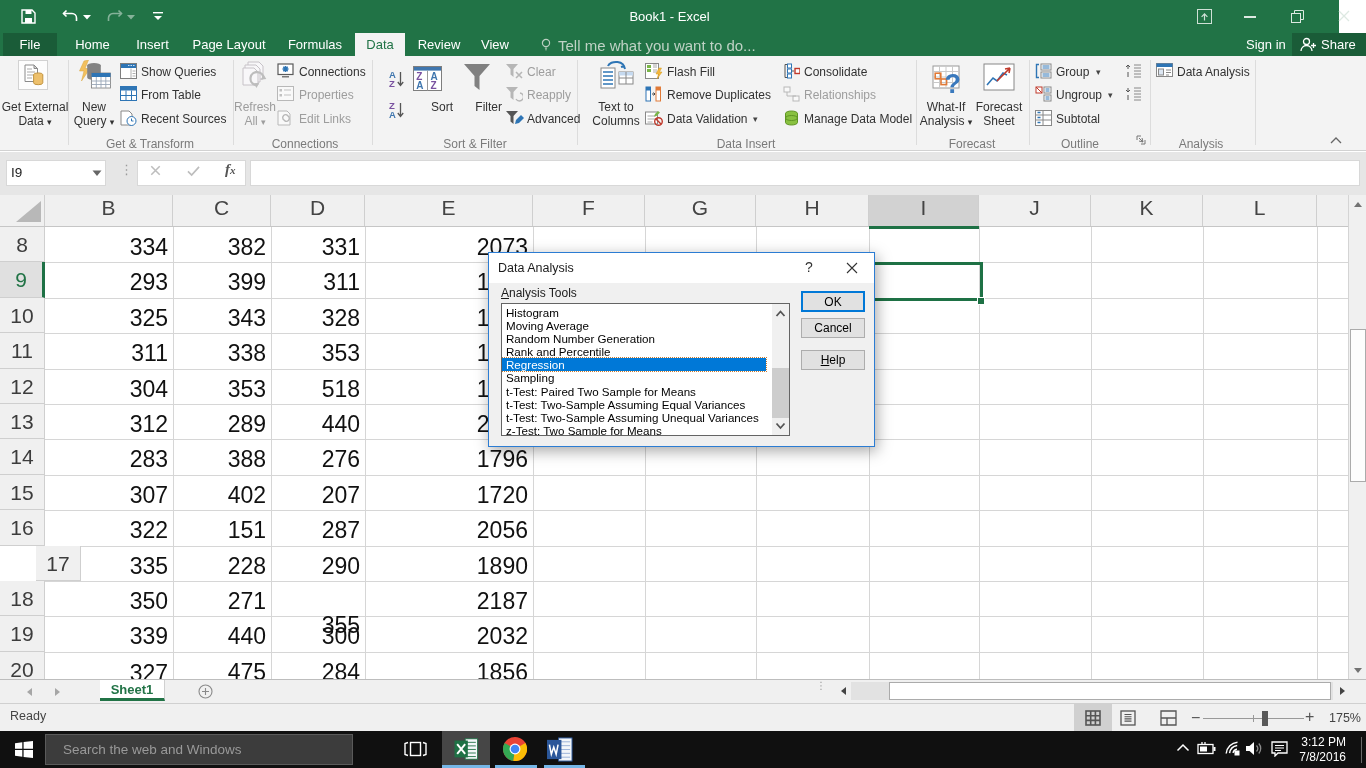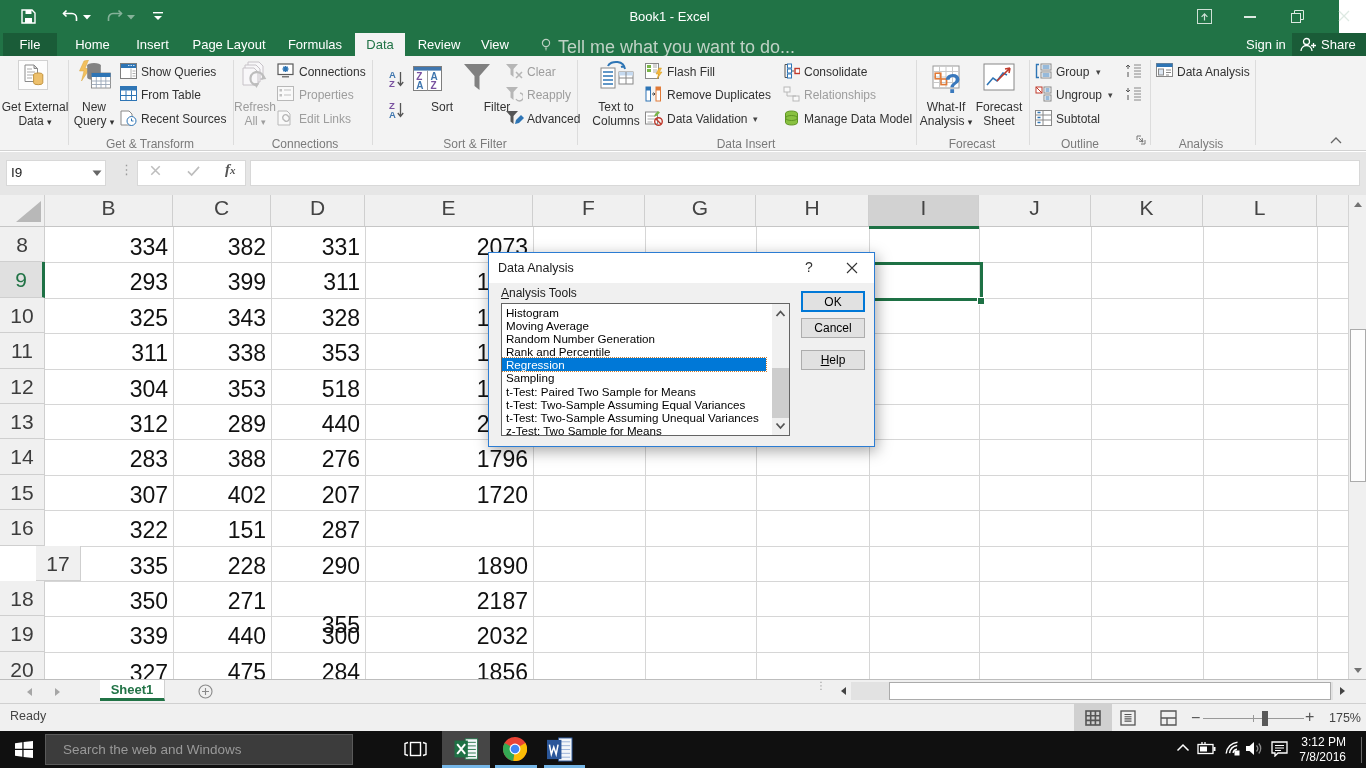--- a/index.html
+++ b/index.html
@@ -103,21 +103,21 @@
   <div class="tab" style="left:129px;width:47px;">Insert</div>
   <div class="tab" style="left:186px;width:86px;">Page Layout</div>
   <div class="tab" style="left:282px;width:66px;">Formulas</div>
   <div class="tab" id="tab-data" style="left:355px;width:50px;">Data</div>
   <div class="tab" style="left:412px;width:54px;">Review</div>
   <div class="tab" style="left:472px;width:46px;">View</div>
   <svg class="abs" style="left:540px;top:5px" width="12" height="14" viewBox="0 0 12 14">
     <circle cx="6" cy="5" r="3.6" fill="none" stroke="#bccfc2" stroke-width="1.2"></circle>
     <path d="M4.6 8.6 h2.8 M4.9 10.2 h2.2 M5.3 11.8 h1.4" stroke="#bccfc2" stroke-width="1" fill="none"></path>
   </svg>
-  <div class="abs" style="left:558px;top:4px;font-size:18px;color:#bfd2c5;">Tell me what you want to do...</div>
+  <div class="abs" style="left:558px;top:4px;font-size:15px;color:#bfd2c5;">Tell me what you want to do...</div>
   <div class="abs" style="left:1246px;top:4px;font-size:13px;color:#fff;">Sign in</div>
   <div class="abs" style="left:1292px;top:0;width:74px;height:23px;background:#1a5c38;">
     <svg class="abs" style="left:8px;top:4px" width="17" height="15" viewBox="0 0 17 15">
       <circle cx="6.5" cy="4.5" r="3" fill="none" stroke="#fff" stroke-width="1.3"></circle>
       <path d="M1 14 a5.5 5.5 0 0 1 11 0" fill="none" stroke="#fff" stroke-width="1.3"></path>
       <path d="M13.5 6 v5 M11 8.5 h5" stroke="#fff" stroke-width="1.3"></path>
     </svg>
     <div class="abs" style="left:29px;top:4px;font-size:13px;color:#fff;">Share</div>
   </div>
 </div>
@@ -218,21 +218,21 @@
     <path d="M14.5 4.6 v19.9" stroke="#9a9a9a"></path>
     <text x="3.2" y="13.5" font-size="10" font-weight="bold" fill="#7a52a0" font-family="Liberation Sans">Z</text>
     <text x="17.5" y="13.5" font-size="10" font-weight="bold" fill="#3f76ae" font-family="Liberation Sans">A</text>
     <text x="3.2" y="23" font-size="10" font-weight="bold" fill="#3f76ae" font-family="Liberation Sans">A</text>
     <text x="17.5" y="23" font-size="10" font-weight="bold" fill="#7a52a0" font-family="Liberation Sans">Z</text>
   </svg>
   <div class="bigbtn" style="left:403px;top:44px;width:50px;text-align:right;">Sort</div>
   <svg class="abs" style="left:462px;top:6px" width="30" height="32" viewBox="0 0 30 32">
     <path d="M2 2 h26 l-10.5 12 v14 l-5 -4 v-10 z" fill="#808080"></path>
   </svg>
-  <div class="bigbtn" style="left:472px;top:44px;width:50px;">Filter</div>
+  <div class="bigbtn" style="left:452px;top:44px;width:50px;text-align:right;">Filter</div>
   <div class="srow rgray" style="left:527px;top:9px;">Clear</div>
   <svg class="abs" style="left:505px;top:7px;opacity:.6" width="18" height="16" viewBox="0 0 18 16">
     <path d="M1 1 h12 l-4.5 5 v8 l-3 -2.5 v-5.5 z" fill="#8f8f8f"></path>
     <path d="M11 9 l6 6 M17 9 l-6 6" stroke="#8f8f8f" stroke-width="1.6"></path>
   </svg>
   <div class="srow rgray" style="left:527px;top:32px;">Reapply</div>
   <svg class="abs" style="left:505px;top:30px;opacity:.6" width="18" height="16" viewBox="0 0 18 16">
     <path d="M1 1 h12 l-4.5 5 v8 l-3 -2.5 v-5.5 z" fill="#8f8f8f"></path>
     <path d="M15 7 a4 4 0 1 1 -4 6" fill="none" stroke="#8f8f8f" stroke-width="1.4"></path>
   </svg>
@@ -462,20 +462,21 @@
     <div class="rowhead" style="top:247.8px;height:35.4px;line-height:35.4px;">15</div>
     <div class="cell" style="left:45px;top:247.8px;width:123px;line-height:35.4px;">307</div>
     <div class="cell" style="left:173px;top:247.8px;width:93px;line-height:35.4px;">402</div>
     <div class="cell" style="left:271px;top:247.8px;width:89px;line-height:35.4px;">207</div>
     <div class="cell" style="left:365px;top:247.8px;width:163px;line-height:35.4px;">1720</div>
     <div class="gl-h" style="top:318.6px;width:1303px;"></div>
     <div class="rowhead" style="top:283.2px;height:35.4px;line-height:35.4px;">16</div>
     <div class="cell" style="left:45px;top:283.2px;width:123px;line-height:35.4px;">322</div>
     <div class="cell" style="left:173px;top:283.2px;width:93px;line-height:35.4px;">151</div>
     <div class="cell" style="left:271px;top:283.2px;width:89px;line-height:35.4px;">287</div>
+    <div class="cell" style="left:365px;top:283.2px;width:163px;line-height:35.4px;">2056</div>
     <div class="gl-h" style="top:354.0px;width:1303px;"></div>
     <div class="rowhead" style="top:318.6px;height:35.4px;line-height:35.4px;margin-left:36px;">17</div>
     <div class="cell" style="left:45px;top:318.6px;width:123px;line-height:35.4px;">335</div>
     <div class="cell" style="left:173px;top:318.6px;width:93px;line-height:35.4px;">228</div>
     <div class="cell" style="left:271px;top:318.6px;width:89px;line-height:35.4px;">290</div>
     <div class="cell" style="left:365px;top:318.6px;width:163px;line-height:35.4px;">1890</div>
     <div class="gl-h" style="top:389.4px;width:1303px;"></div>
     <div class="rowhead" style="top:354.0px;height:35.4px;line-height:35.4px;">18</div>
     <div class="cell" style="left:45px;top:354.0px;width:123px;line-height:35.4px;">350</div>
     <div class="cell" style="left:173px;top:354.0px;width:93px;line-height:35.4px;">271</div>

